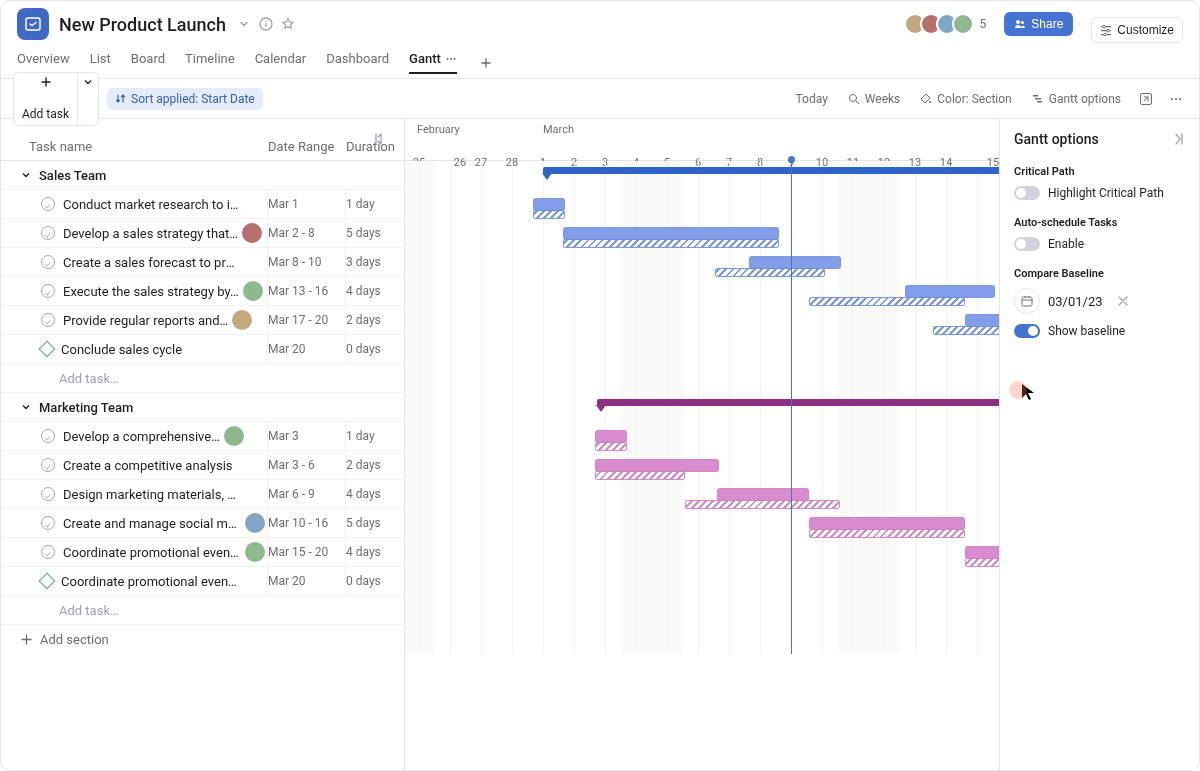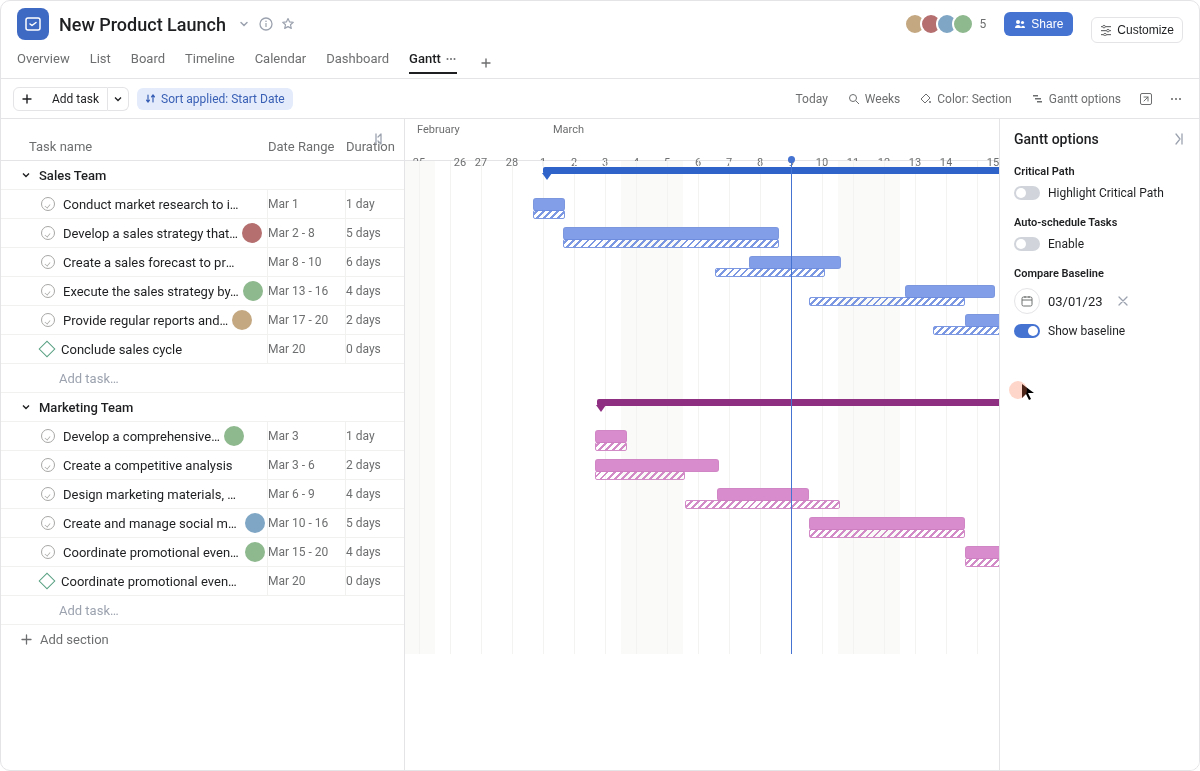--- a/index.html
+++ b/index.html
@@ -108,20 +108,21 @@
     color: var(--muted);
   }
   .btn-outline {
     border: 1px solid var(--border);
     border-radius: 6px;
     padding: 4px 8px;
     display: flex; align-items: center; gap:20px;
     color: var(--text);
     cursor:pointer;
     background:#fff;
+    flex-direction:column;
   }
   .btn-group { display: flex; }
   .btn-group .btn-outline:first-child { border-top-right-radius:0;border-bottom-right-radius:0; }
   .btn-group .btn-outline:last-child { border-top-left-radius:0;border-bottom-left-radius:0; border-left:0; padding:4px 5px;}
   .sort-pill {
     background: #e4ecfb;
     color: #3a60b5;
     border-radius: 6px;
     padding: 4px 8px;
     display:flex;align-items:center;gap:5px;
@@ -450,21 +451,21 @@
           </div>
           <div class="date-cell">Mar 2 - 8</div>
           <div class="dur-cell">5 days</div>
         </div>
         <div class="task-row">
           <div class="task-name-cell">
             <span class="check-ico"></span>
             <span class="txt">Create a sales forecast to project…</span>
           </div>
           <div class="date-cell">Mar 8 - 10</div>
-          <div class="dur-cell">6 days</div>
+          <div class="dur-cell">3 days</div>
         </div>
         <div class="task-row">
           <div class="task-name-cell">
             <span class="check-ico"></span>
             <span class="txt">Execute the sales strategy by…</span>
             <span class="avatar-sm" style="background: rgb(142, 184, 142);"></span>
           </div>
           <div class="date-cell">Mar 13 - 16</div>
           <div class="dur-cell">4 days</div>
         </div>
@@ -550,21 +551,21 @@
           </svg>
           <span>Add section</span>
         </div>
       </div>
   </div>
 
   <div class="timeline" style="height: 100%;">
     <div class="tl-header">
       <div class="month-row" id="month-row">
           <span class="tick" style="left: 12px; transform: none;">February</span>
-          <span class="tick" style="left: 138px; transform: none; margin-left: 10px;">March</span>
+          <span class="tick" style="left: 138px; transform: none;">March</span>
         </div>
       <div class="day-row" id="day-row">
           <span class="tick" style="left: 14px;">25</span>
           <span class="tick" style="left: 55px;">26</span>
           <span class="tick" style="left: 76px;">27</span>
           <span class="tick" style="left: 107px;">28</span>
           <span class="tick" style="left: 138px;">1</span>
           <span class="tick" style="left: 169px;">2</span>
           <span class="tick" style="left: 200px;">3</span>
           <span class="tick" style="left: 231px;">4</span>

